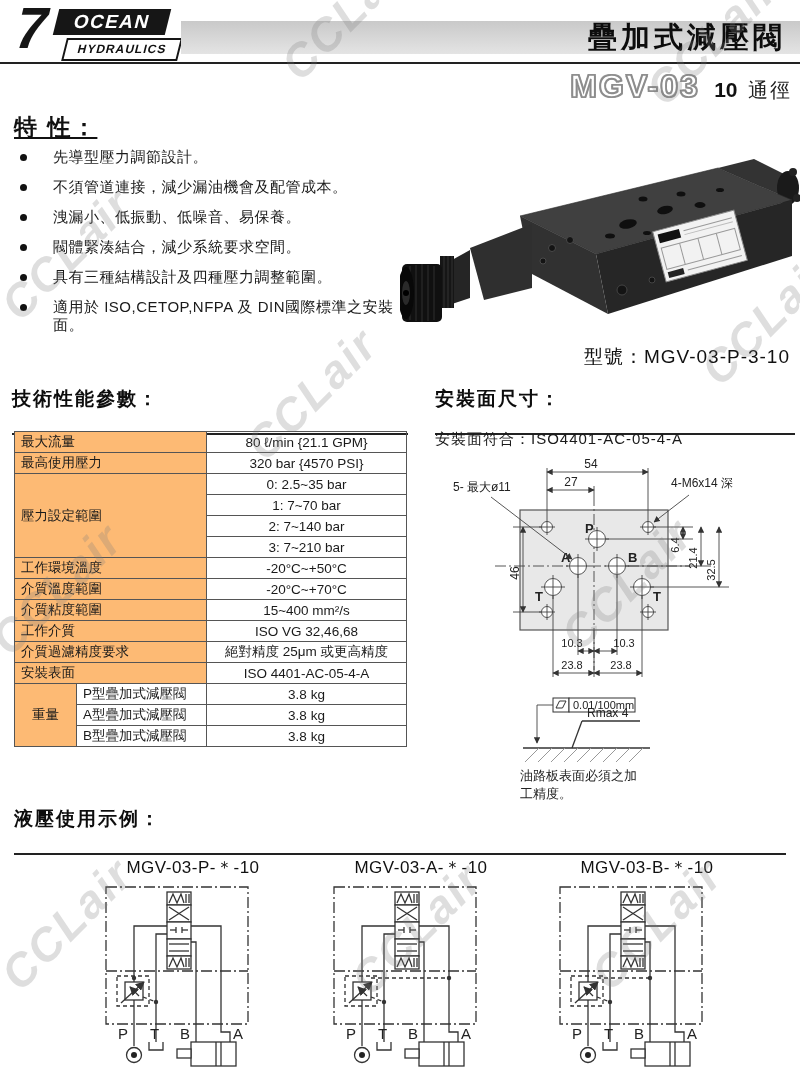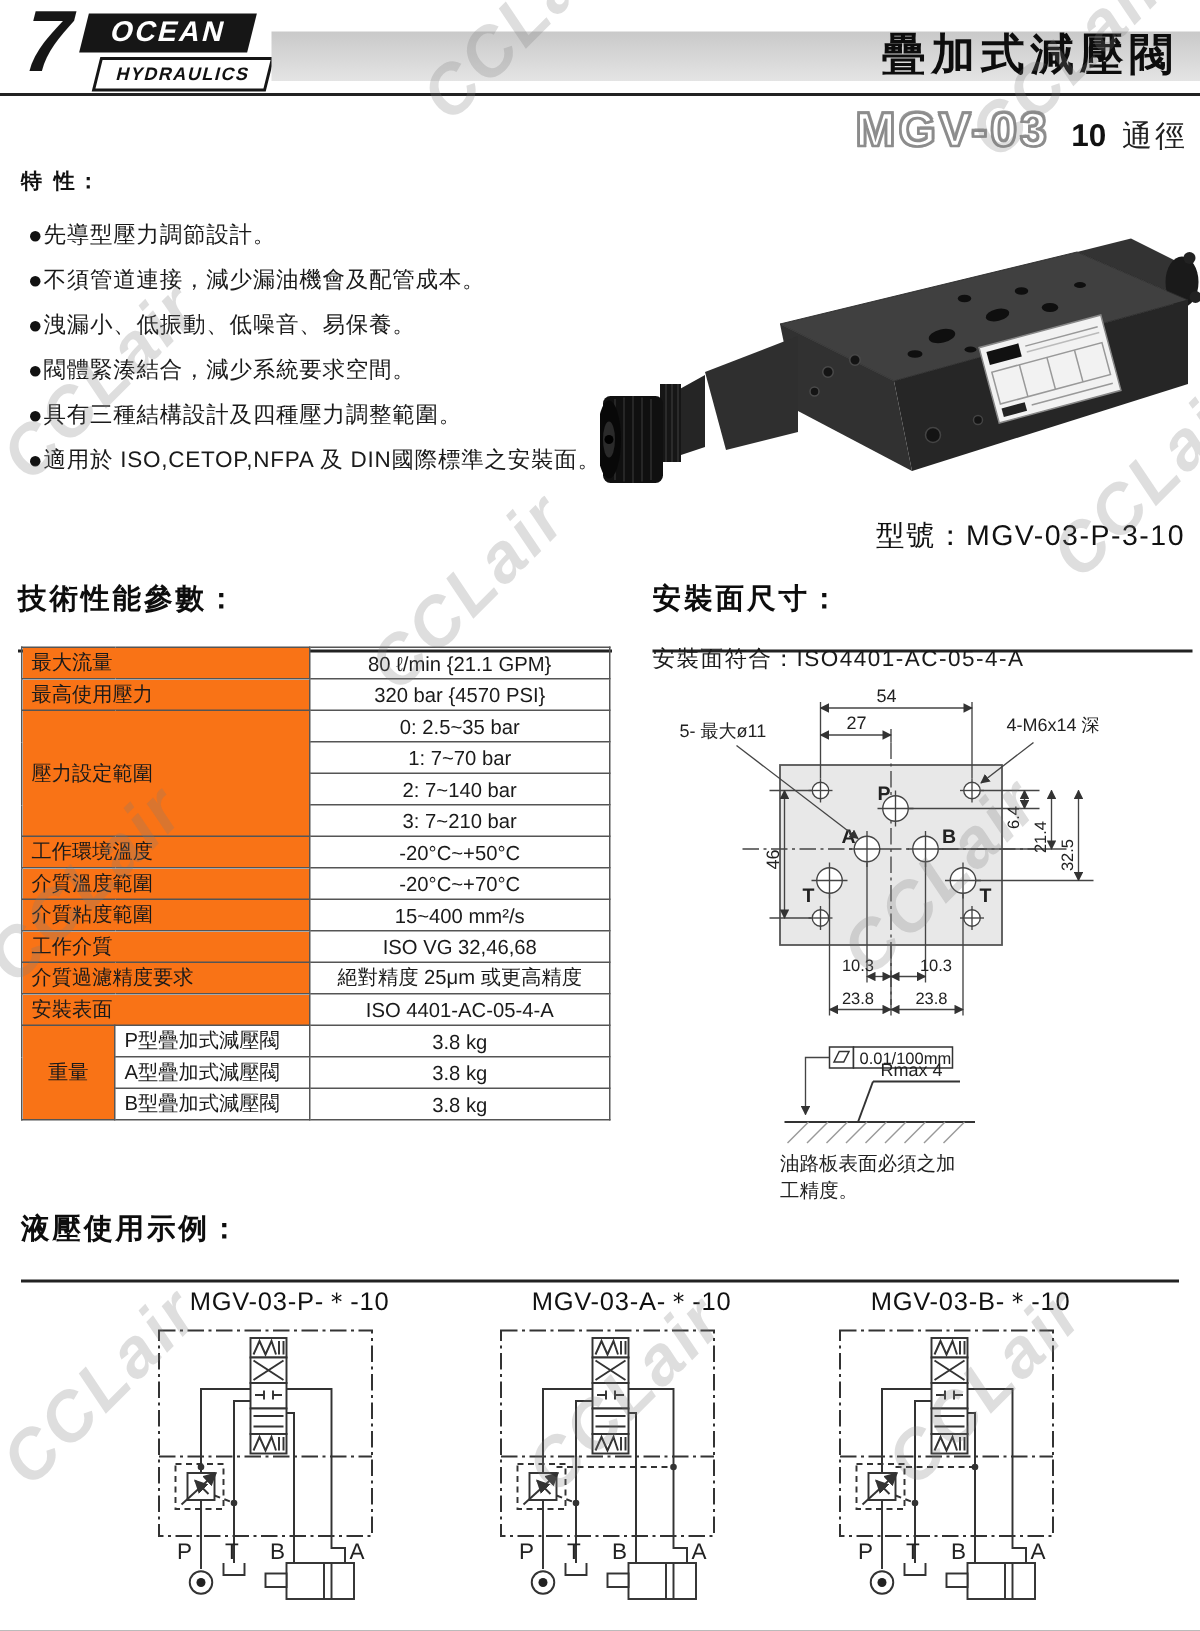--- a/index.html
+++ b/index.html
@@ -27,31 +27,31 @@
   .rule-top{position:absolute;left:0;top:62px;width:800px;height:2px;background:#222;}
   .series-line{position:absolute;top:68px;right:8px;text-align:center;}
   .series-outline{font-size:32px;font-weight:800;letter-spacing:2px;color:#fff;
       -webkit-text-stroke:1.7px #8c8c8c;
       text-shadow:1px 1px 0 #9a9a9a,-1px -1px 0 #9a9a9a,1px -1px 0 #9a9a9a,-1px 1px 0 #9a9a9a;}
   .bore{font-size:21px;font-weight:bold;color:#111;margin-left:10px;}
   .bore-label{font-size:20px;color:#222;margin-left:6px;letter-spacing:2px;}
   
   .sec-head{position:absolute;font-size:19px;font-weight:bold;color:#0d0d0d;letter-spacing:2px;
       border-bottom:2px solid #222;padding-bottom:21px;}
-  .feat-head{position:absolute;left:14px;top:112px;font-size:14px;font-weight:bold;letter-spacing:2px;}
+  .feat-head{position:absolute;left:14px;top:112px;font-size:23px;font-weight:bold;letter-spacing:2px;text-decoration:underline;}
   .features{position:absolute;left:20px;top:148px;width:390px;}
-  .feat{display:flex;gap:2px;align-items:flex-start;margin-bottom:12px;}
+  .feat{display:flex;gap:26px;align-items:flex-start;margin-bottom:12px;}
   .dot{flex:0 0 7px;width:7px;height:7px;border-radius:50%;background:#111;margin-top:6px;}
   .feat span.txt{font-size:15px;line-height:18px;letter-spacing:0.5px;color:#1a1a1a;}
   .model-line{position:absolute;top:344px;right:10px;font-size:19px;letter-spacing:1px;color:#111;margin-left:31px;}
   
   table.specs{position:absolute;left:14px;top:431px;width:392px;border-collapse:collapse;
       table-layout:fixed;font-size:13.5px;color:#1a1a1a;}
   table.specs td{border:1px solid #555;height:20px;padding:0 6px;overflow:hidden;white-space:nowrap;}
-  td.lbl{background:#f97316;text-align:left;}
+  td.lbl{background:#fdba74;text-align:left;}
   td.ctr{text-align:center;}
   td.val{text-align:center;}
   td.typ{text-align:left;}
   
   .std-line{position:absolute;left:435px;top:430px;font-size:15px;letter-spacing:1px;color:#1a1a1a;}
   svg text{font-family:"Liberation Sans",sans-serif;fill:#222;}
   .ln{fill:none;stroke:#333;stroke-width:1.3px;}
   .thin{fill:none;stroke:#444;stroke-width:0.9px;}
   .dd{stroke-dasharray:11 3 2 3;}
   .dsh{stroke-dasharray:4 3;}

